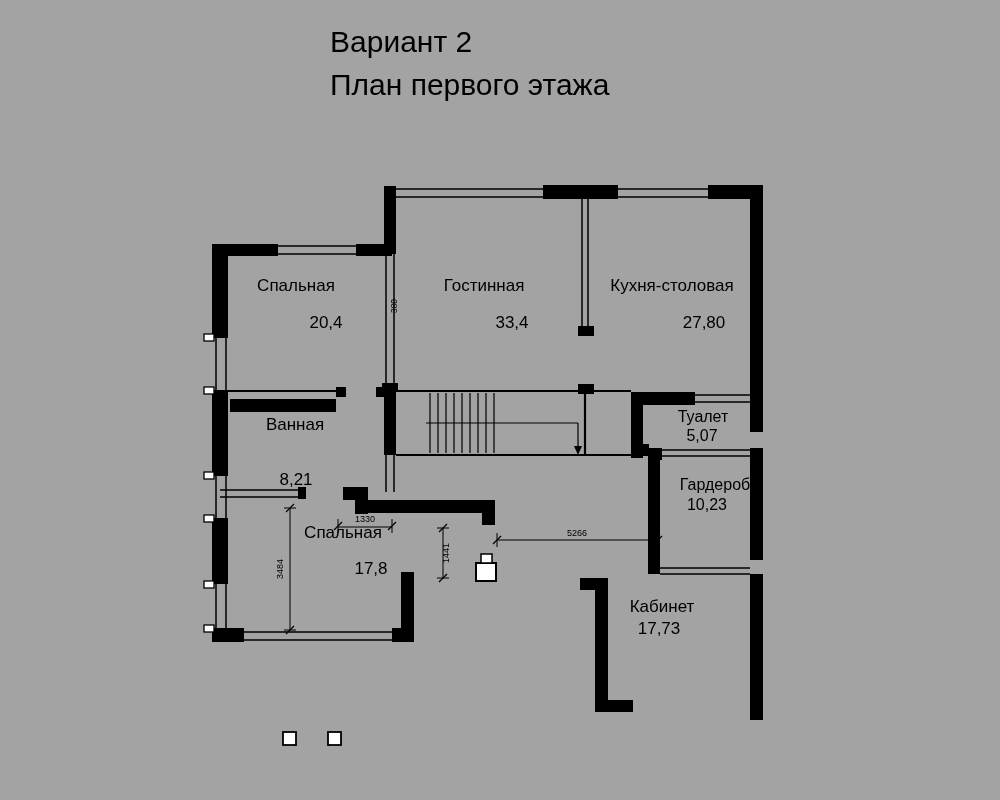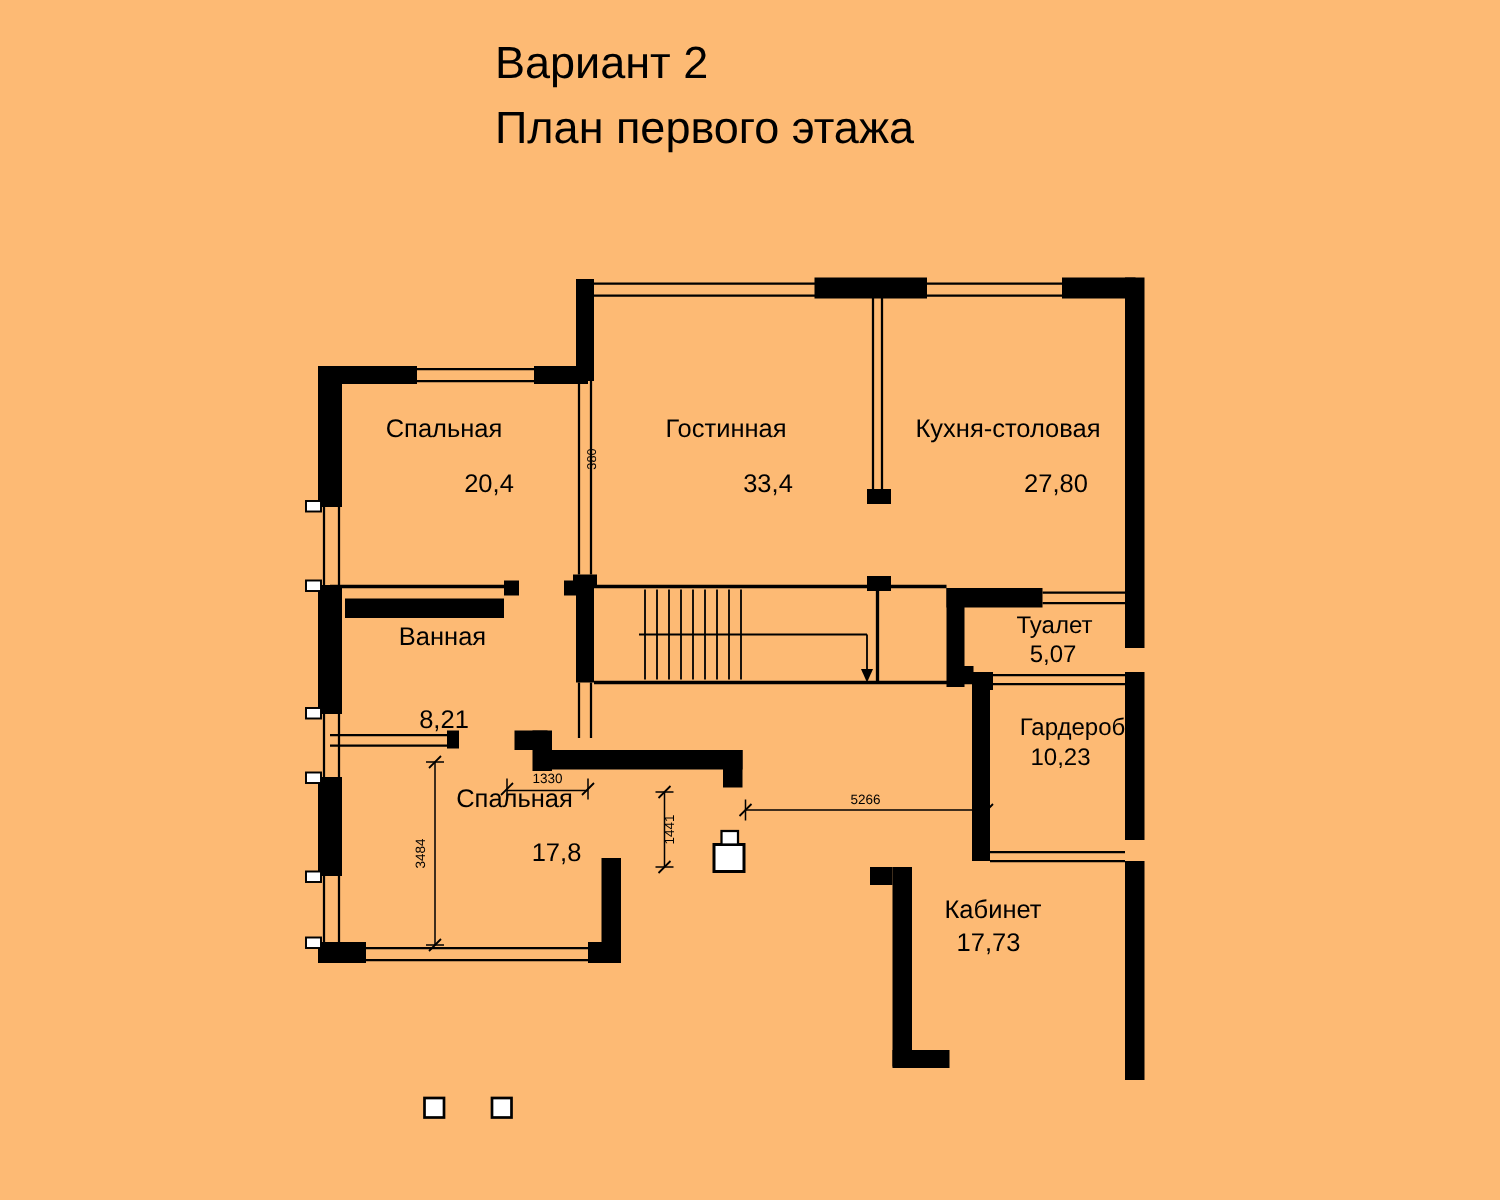--- a/index.html
+++ b/index.html
@@ -4,21 +4,21 @@
 <style>
   html, body {
     margin: 0;
     padding: 0;
     background: #ffffff;
   }
   .page {
     position: relative;
     width: 1000px;
     height: 800px;
-    background: #fdba74;
+    background: #a3a3a3;
     font-family: "Liberation Sans", sans-serif;
     overflow: hidden;
   }
   svg text {
     font-family: "Liberation Sans", sans-serif;
     fill: #000000;
   }
   .title-text { font-size: 30px; }
   .room-name, .room-area { font-size: 17px; }
   .room-name-sm, .room-area-sm { font-size: 16px; }

